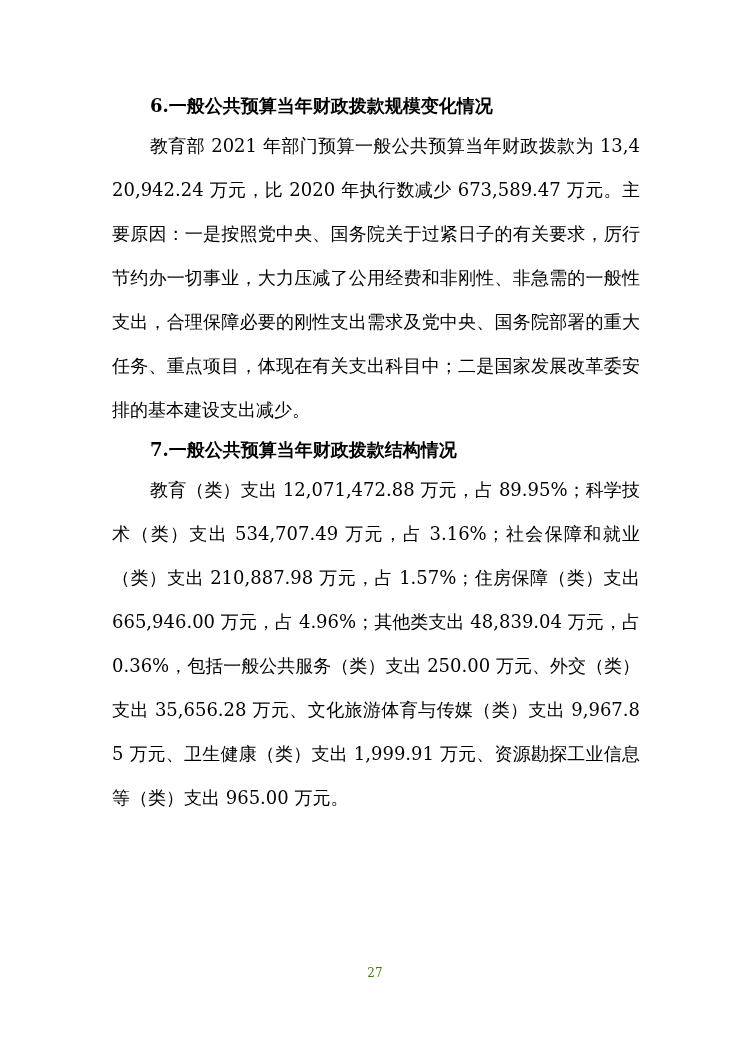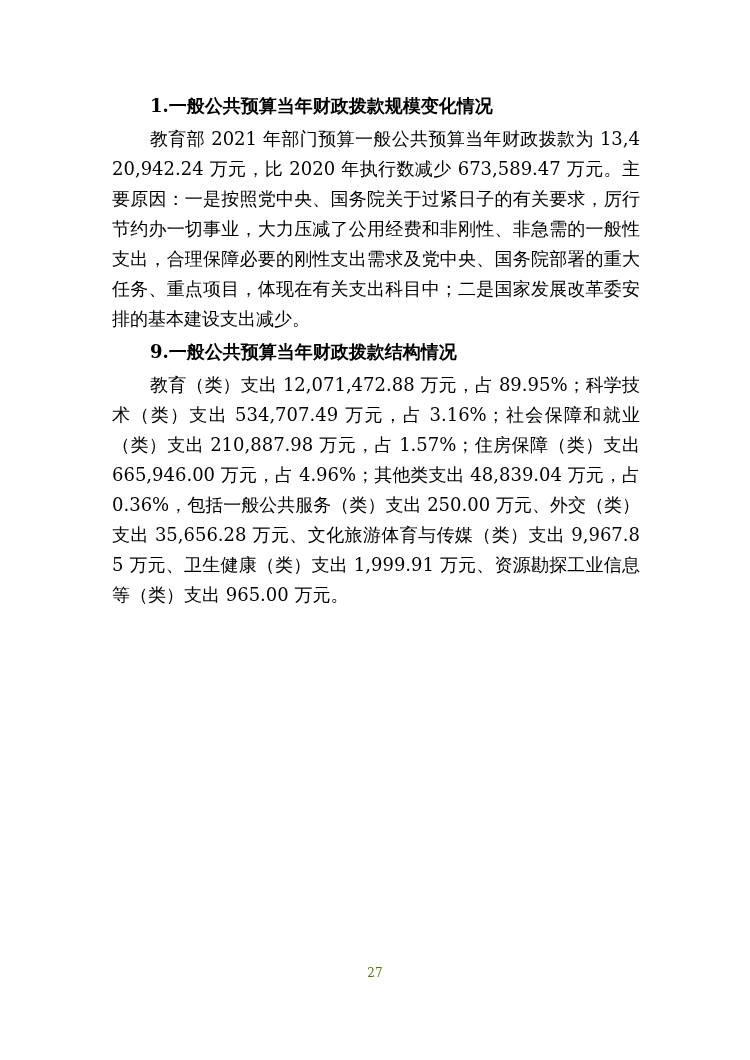--- a/index.html
+++ b/index.html
@@ -41,21 +41,21 @@
     font-weight: bold;
     font-size: 18px;
     line-height: 36px;
     text-indent: 38px;
     margin: 0;
     color: #000;
   }
   .para {
     font-family: "DejaVu Serif", serif;
     font-size: 18px;
-    line-height: 30px;
+    line-height: 44px;
     text-align: justify;
     text-indent: 38px;
     margin: 0;
     color: #000;
     word-break: break-all;
   }
   .page-number {
     position: absolute;
     left: 0;
     right: 0;
@@ -66,24 +66,24 @@
     color: #4d7c0f;
   }
 </style>
 </head>
 <body>
 
 <div class="page">
   <div class="content">
 
 
-    <h2 class="heading-sub">1.一般公共预算当年财政拨款规模变化情况</h2>
+    <h2 class="heading-sub">6.一般公共预算当年财政拨款规模变化情况</h2>
 
     <p class="para">教育部 2021 年部门预算一般公共预算当年财政拨款为 13,420,942.24 万元，比 2020 年执行数减少 673,589.47 万元。主要原因：一是按照党中央、国务院关于过紧日子的有关要求，厉行节约办一切事业，大力压减了公用经费和非刚性、非急需的一般性支出，合理保障必要的刚性支出需求及党中央、国务院部署的重大任务、重点项目，体现在有关支出科目中；二是国家发展改革委安排的基本建设支出减少。</p>
 
-    <h2 class="heading-sub">9.一般公共预算当年财政拨款结构情况</h2>
+    <h2 class="heading-sub">7.一般公共预算当年财政拨款结构情况</h2>
 
     <p class="para">教育（类）支出 12,071,472.88 万元，占 89.95%；科学技术（类）支出 534,707.49 万元，占 3.16%；社会保障和就业（类）支出 210,887.98 万元，占 1.57%；住房保障（类）支出 665,946.00 万元，占 4.96%；其他类支出 48,839.04 万元，占 0.36%，包括一般公共服务（类）支出 250.00 万元、外交（类）支出 35,656.28 万元、文化旅游体育与传媒（类）支出 9,967.85 万元、卫生健康（类）支出 1,999.91 万元、资源勘探工业信息等（类）支出 965.00 万元。</p>
 
   </div>
 
   <div class="page-number">27</div>
 </div>
 
 </body></html>

